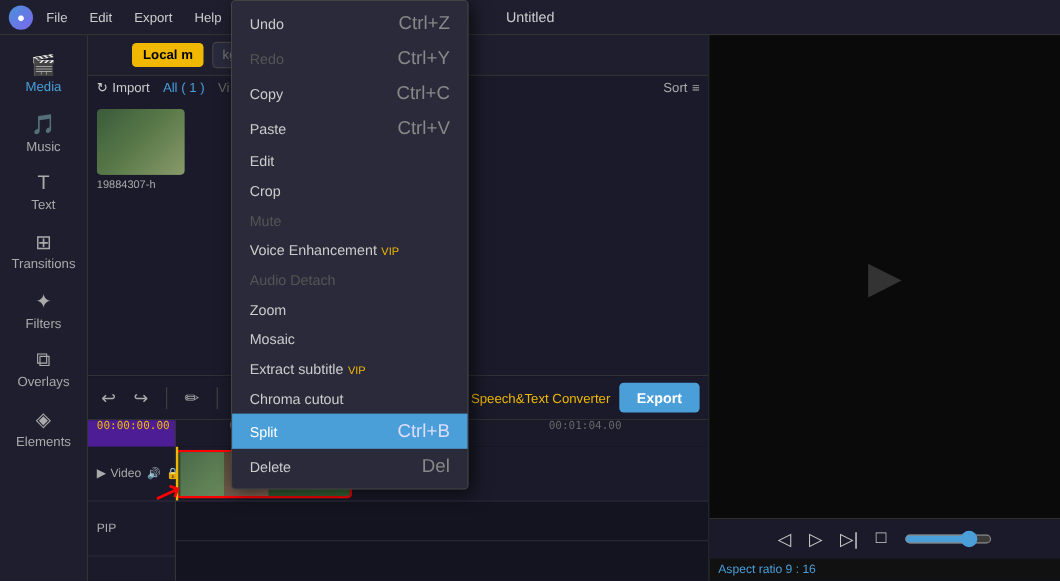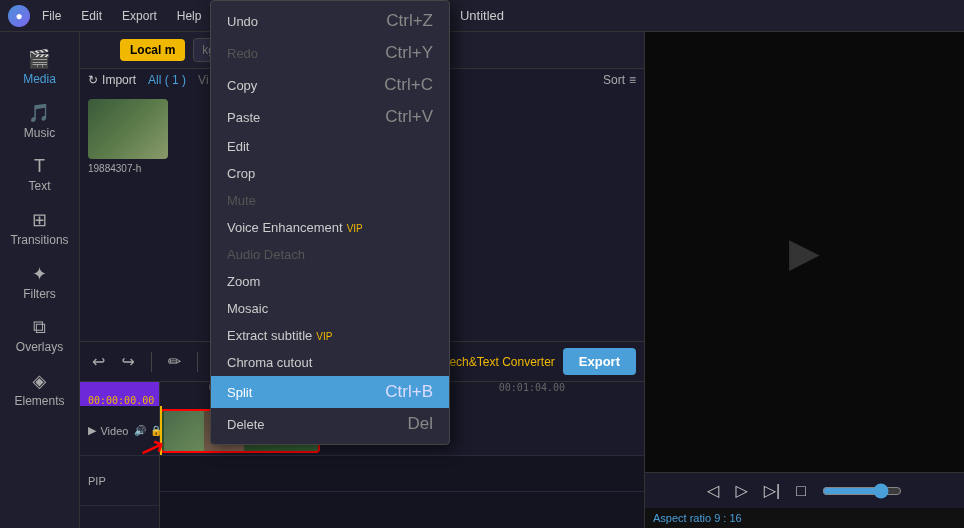--- a/index.html
+++ b/index.html
@@ -356,21 +356,21 @@
       height: 36px;
       background: #141420;
       border-bottom: 1px solid #2a2a3a;
     }
 
     
     .context-menu {
       position: absolute;
       left: 210px;
       top: 0;
-      width: 240px;
+      width: 216px;
       background: #2a2a3a;
       border: 1px solid #444;
       border-radius: 4px;
       box-shadow: 4px 4px 16px rgba(0,0,0,0.6);
       z-index: 1000;
       padding: 4px 0;
     }
     .ctx-item {
       display: flex;
       align-items: center;
@@ -501,21 +501,21 @@
         <div class="tl-separator"></div>
         <button class="tl-btn" style="font-size:18px;">✂</button>
         <button class="tl-btn">🕐</button>
         <button class="tl-btn">🎤</button>
         <button class="tl-btn">⊡</button>
         <button class="speech-text-btn">Speech&amp;Text Converter</button>
         <button class="export-btn">Export</button>
       </div>
 
       <div style="display:flex; background:#1a1a2a; height:24px; align-items:center; font-size:10px; color:#666; position:relative;">
-        <div style="width:80px; flex-shrink:0; background:#6d28d9; border-right:1px solid #333; height:100%; display:flex; align-items:flex-end; padding-left:8px; font-family:monospace;">
+        <div style="width:80px; flex-shrink:0; background:#4c1d95; border-right:1px solid #333; height:100%; display:flex; align-items:flex-start; padding-left:8px; font-family:monospace;">
           <span style="color:#f0b800;">00:00:00.00</span>
         </div>
         <div style="flex:1; position:relative; height:100%;">
           <span style="position:absolute; left:10%; font-size:10px; color:#666; font-family:monospace;">00:00:32.00</span>
           <span style="position:absolute; left:40%; font-size:10px; color:#666; font-family:monospace;">00:00:48.00</span>
           <span style="position:absolute; left:70%; font-size:10px; color:#666; font-family:monospace;">00:01:04.00</span>
         </div>
       </div>
 
       <div class="timeline-tracks">

